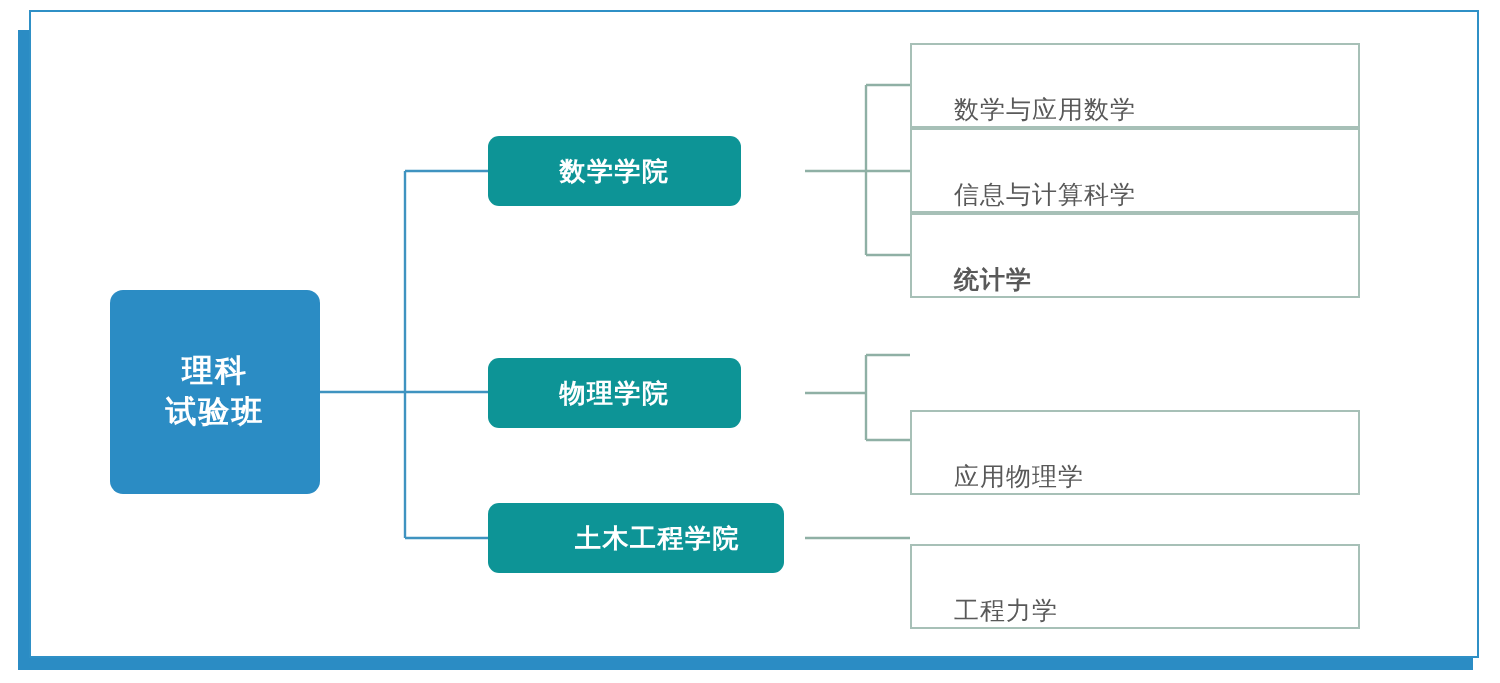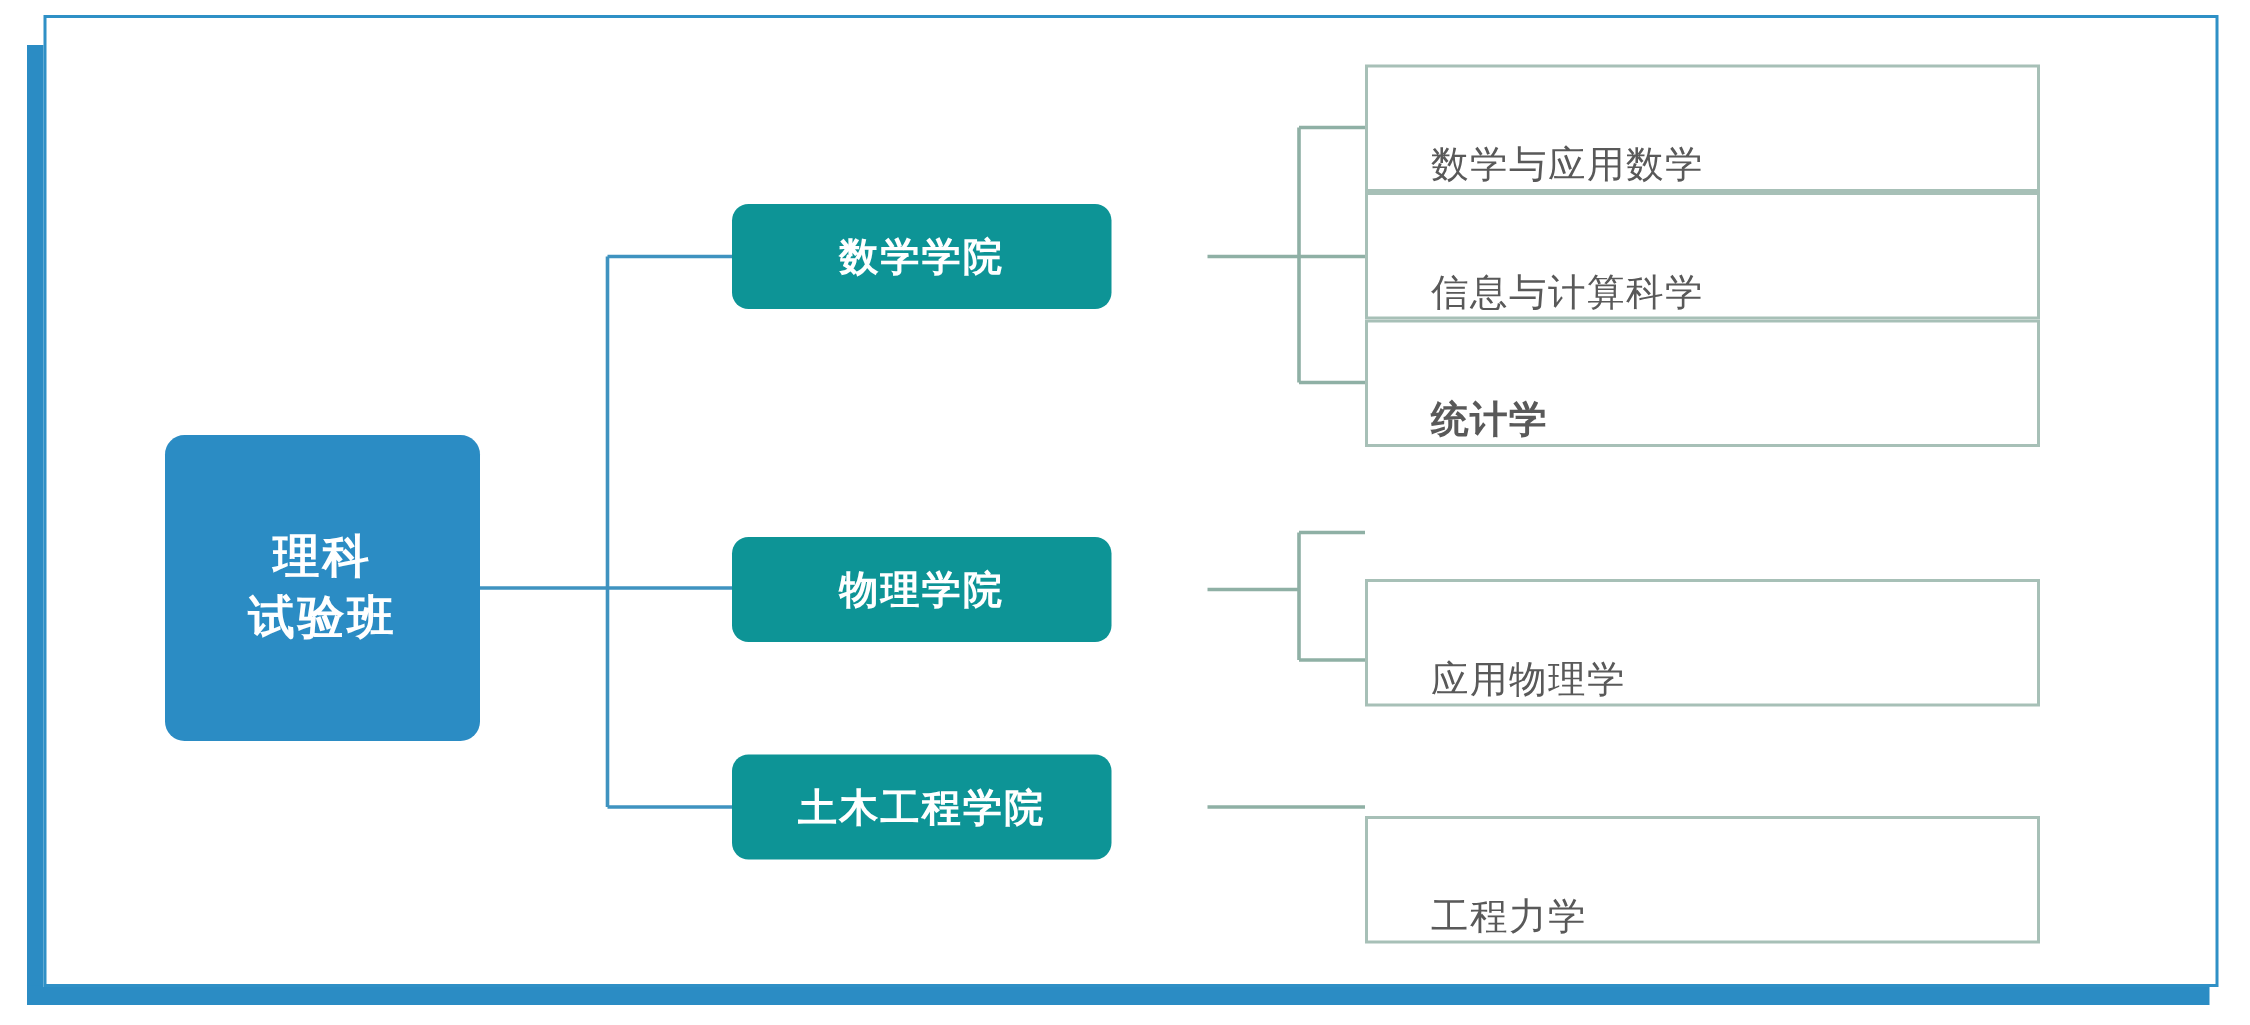--- a/index.html
+++ b/index.html
@@ -82,42 +82,42 @@
     display: flex;
     align-items: center;
     justify-content: center;
     color: #ffffff;
     font-weight: bold;
     font-size: 26px;
     letter-spacing: 1.5px;
   }
   .node-dept.d0 { top: 136px; }
   .node-dept.d1 { top: 358px; }
-  .node-dept.d2 { top: 503px; }
+  .node-dept.d2 { top: 503px; padding-left: 43px; }
 
   .node-leaf {
     position: absolute;
     left: 910px;
     width: 450px;
     height: 85px;
     background: #ffffff;
     border: 2px solid #a7c0b7;
     box-sizing: border-box;
     display: flex;
     align-items: flex-end;
     color: #595959;
     font-size: 25px;
     padding-left: 42px;
     letter-spacing: 1px;
   }
   .node-leaf.l0 { top: 43px; }
   .node-leaf.l1 { top: 128px; }
   .node-leaf.l2 { top: 213px; font-weight: bold; }
   .node-leaf.l3 { top: 313px; }
-  .node-leaf.l4 { top: 386px; }
+  .node-leaf.l4 { top: 410px; }
   .node-leaf.l5 { top: 496px; margin-top: 48px; }
 
   
   .connector-layer {
     position: absolute;
     left: 0;
     top: 0;
     width: 1500px;
     height: 683px;
     pointer-events: none;

